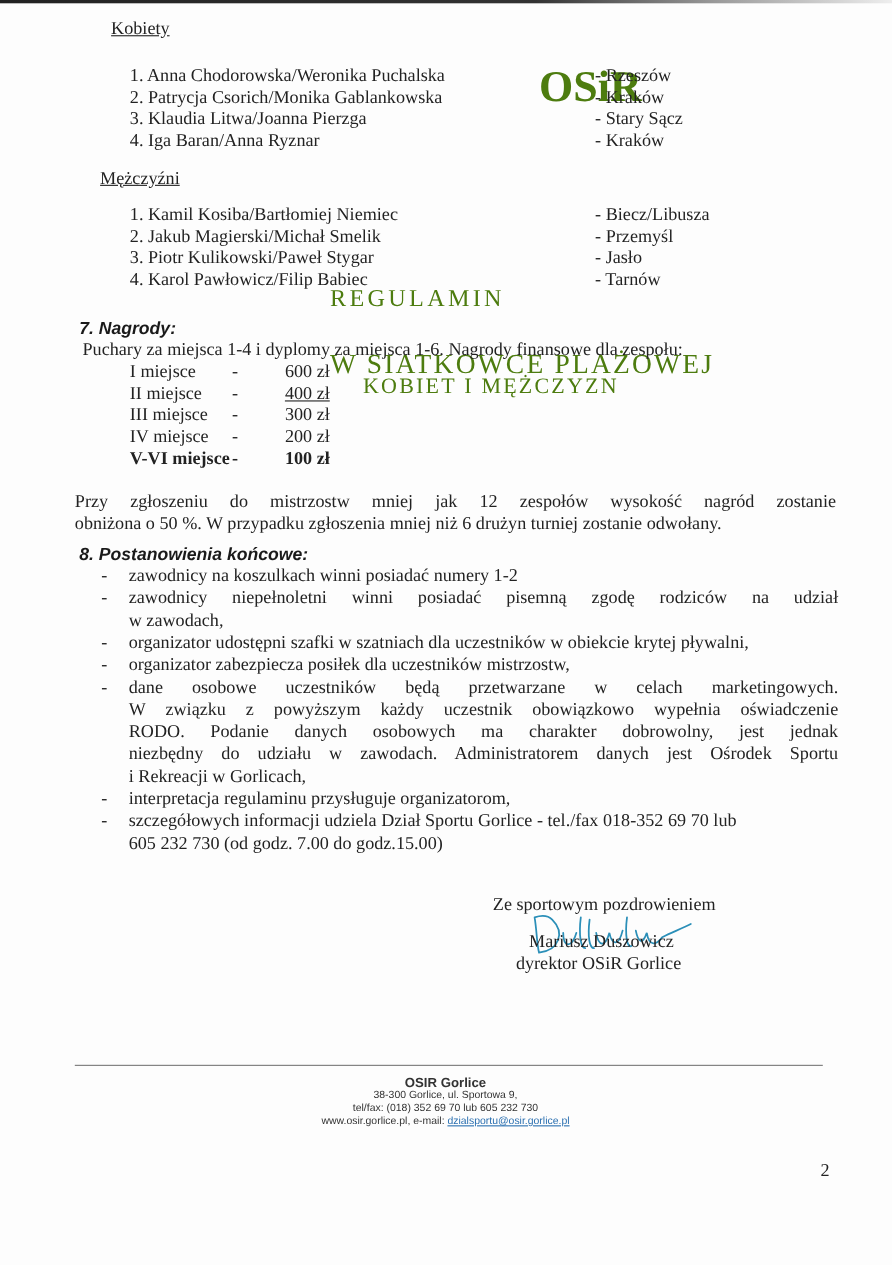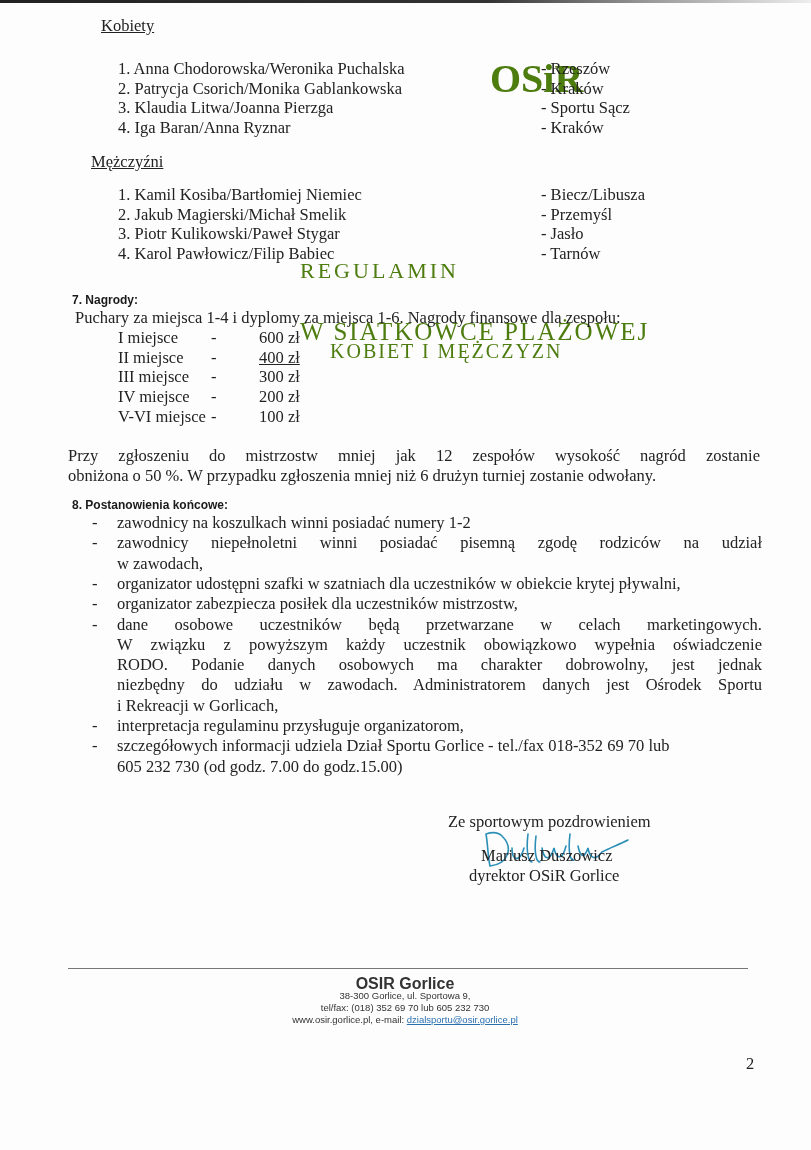--- a/index.html
+++ b/index.html
@@ -7,26 +7,26 @@
     width: 811px; height: 1150px; background: #fdfdfd; position: relative; overflow: hidden;
     font-family: "DejaVu Serif", "Liberation Serif", serif; color: #222;
   }
   .topbar { position: absolute; left: 0; top: 0; width: 811px; height: 3px;
     background: linear-gradient(to right, #222 0%, #333 60%, #999 80%, #eee 100%); }
   .bleed { position: absolute; color: #4d7c0f; font-family: "Liberation Serif", serif; pointer-events: none; }
   .page { position: absolute; left: 0; top: 0; width: 811px; height: 1150px; }
   .serif { font-family: "Liberation Serif", "DejaVu Serif", serif; font-size: 16.5px; line-height: 20px; }
   .abs { position: absolute; white-space: nowrap; }
   .u { text-decoration: underline; }
-  .heading { font-family: "Liberation Sans", sans-serif; font-weight: bold; font-size: 12px; color: #1a1a1a; }
+  .heading { font-family: "Liberation Sans", sans-serif; font-weight: bold; font-style: italic; font-size: 16px; color: #1a1a1a; }
   .justline { text-align: justify; text-align-last: justify; }
   .rule { position: absolute; left: 68px; width: 680px; top: 968px; height: 1px; background: #777; }
   .footer { position: absolute; left: 230px; width: 350px; top: 978px; text-align: center;
     font-family: "Liberation Sans", sans-serif; font-size: 9.5px; line-height: 12px; color: #333; }
-  .footer .name { font-weight: bold; font-size: 16px; }
+  .footer .name { font-weight: bold; font-size: 12px; }
   .footer a { color: #2a6fb0; text-decoration: underline; }
 </style>
 </head>
 <body>
 
 <div class="topbar"></div>
 
 <div class="bleed" style="left:300px;top:258px;font-size:22px;letter-spacing:3px;">REGULAMIN</div>
 <div class="bleed" style="left:490px;top:55px;font-size:40px;font-weight:bold;">OSiR</div>
 <div class="bleed" style="left:300px;top:318px;font-size:25px;letter-spacing:2px;">W SIATKOWCE PLAŻOWEJ</div>
@@ -34,21 +34,21 @@
 
 <div class="page serif">
 
   <div class="abs u" style="left:101px;top:16px;">Kobiety</div>
   <div id="women-list">
       <div class="abs" style="left:118px;top:59px;"><span>1. </span><span>Anna Chodorowska/Weronika Puchalska</span></div>
       <div class="abs" style="left:541px;top:59px;">- Rzeszów</div>
       <div class="abs" style="left:118px;top:78.5px;"><span>2. </span><span>Patrycja Csorich/Monika Gablankowska</span></div>
       <div class="abs" style="left:541px;top:78.5px;">- Kraków</div>
       <div class="abs" style="left:118px;top:98px;"><span>3. </span><span>Klaudia Litwa/Joanna Pierzga</span></div>
-      <div class="abs" style="left:541px;top:98px;">- Sportu Sącz</div>
+      <div class="abs" style="left:541px;top:98px;">- Stary Sącz</div>
       <div class="abs" style="left:118px;top:117.5px;"><span>4. </span><span>Iga Baran/Anna Ryznar</span></div>
       <div class="abs" style="left:541px;top:117.5px;">- Kraków</div>
     </div>
 
   <div class="abs u" style="left:91px;top:152px;text-decoration:underline;">Mężczyźni</div>
   <div id="men-list">
       <div class="abs" style="left:118px;top:185px;text-align:right;"><span>1. </span><span>Kamil Kosiba/Bartłomiej Niemiec</span></div>
       <div class="abs" style="left:541px;top:185px;">- Biecz/Libusza</div>
       <div class="abs" style="left:118px;top:204.5px;"><span>2. </span><span> Jakub Magierski/Michał Smelik</span></div>
       <div class="abs" style="left:541px;top:204.5px;">- Przemyśl</div>
@@ -74,21 +74,21 @@
       <div class="abs" style="left:0;top:367.4px;width:400px;height:20px;">
         <span class="abs" style="left:118px;top:0;">III miejsce</span>
         <span class="abs" style="left:211px;top:0;">-</span>
         <span class="abs" style="left:259px;top:0;">300 zł</span>
       </div>
       <div class="abs" style="left:0;top:387.1px;width:400px;height:20px;">
         <span class="abs" style="left:118px;top:0;">IV miejsce</span>
         <span class="abs" style="left:211px;top:0;">-</span>
         <span class="abs" style="left:259px;top:0;">200 zł</span>
       </div>
-      <div class="abs" style="left:0;top:406.8px;width:400px;height:20px;">
+      <div class="abs" style="left:0;top:406.8px;width:400px;height:20px;font-weight:bold;">
         <span class="abs" style="left:118px;top:0;">V-VI miejsce</span>
         <span class="abs" style="left:211px;top:0;">-</span>
         <span class="abs" style="left:259px;top:0;">100 zł</span>
       </div>
     </div>
 
   <div class="abs justline" style="left:68px;top:446px;width:692px;">Przy zgłoszeniu do mistrzostw mniej jak 12 zespołów wysokość nagród zostanie</div>
   <div class="abs" style="left:68px;top:466px;">obniżona o 50 %. W przypadku zgłoszenia mniej niż 6 drużyn turniej zostanie odwołany.</div>
 
   <div class="abs heading" style="left:72px;top:495px;">8. Postanowienia końcowe:</div>

